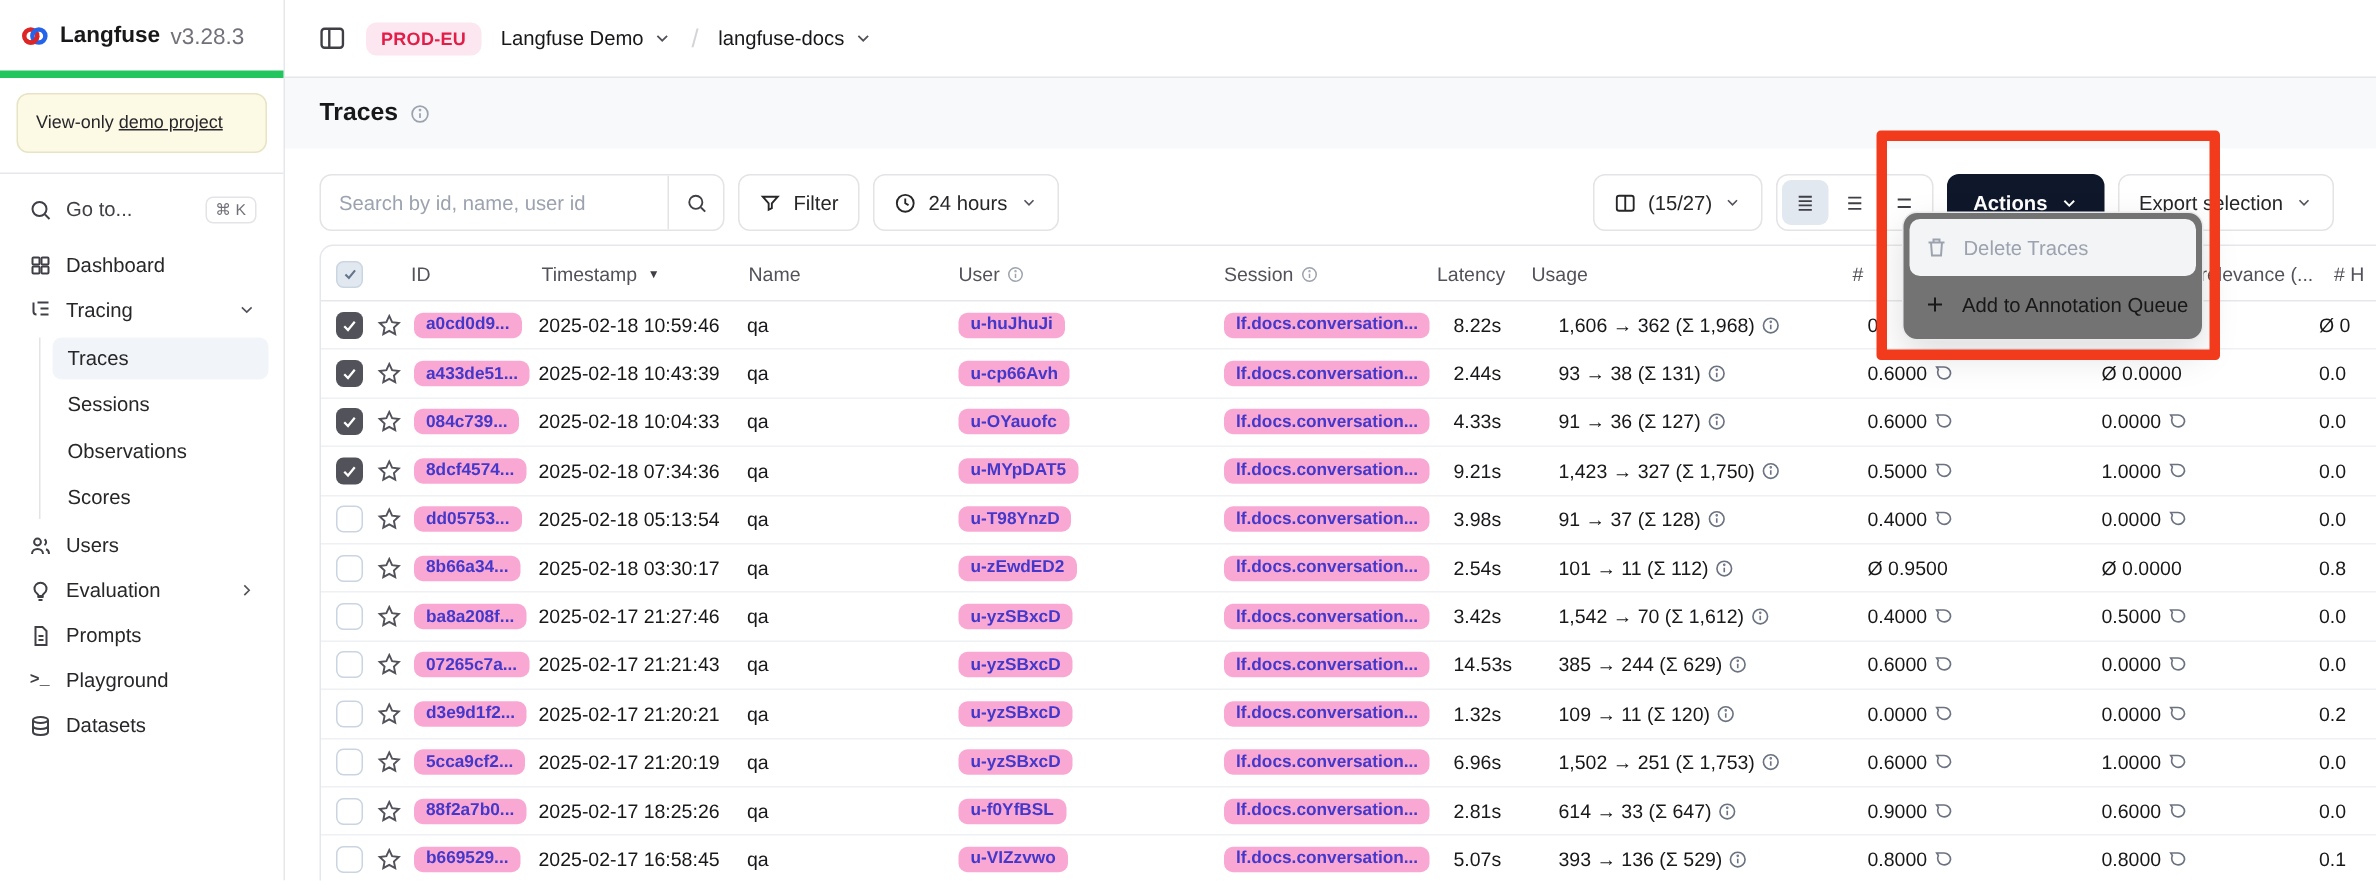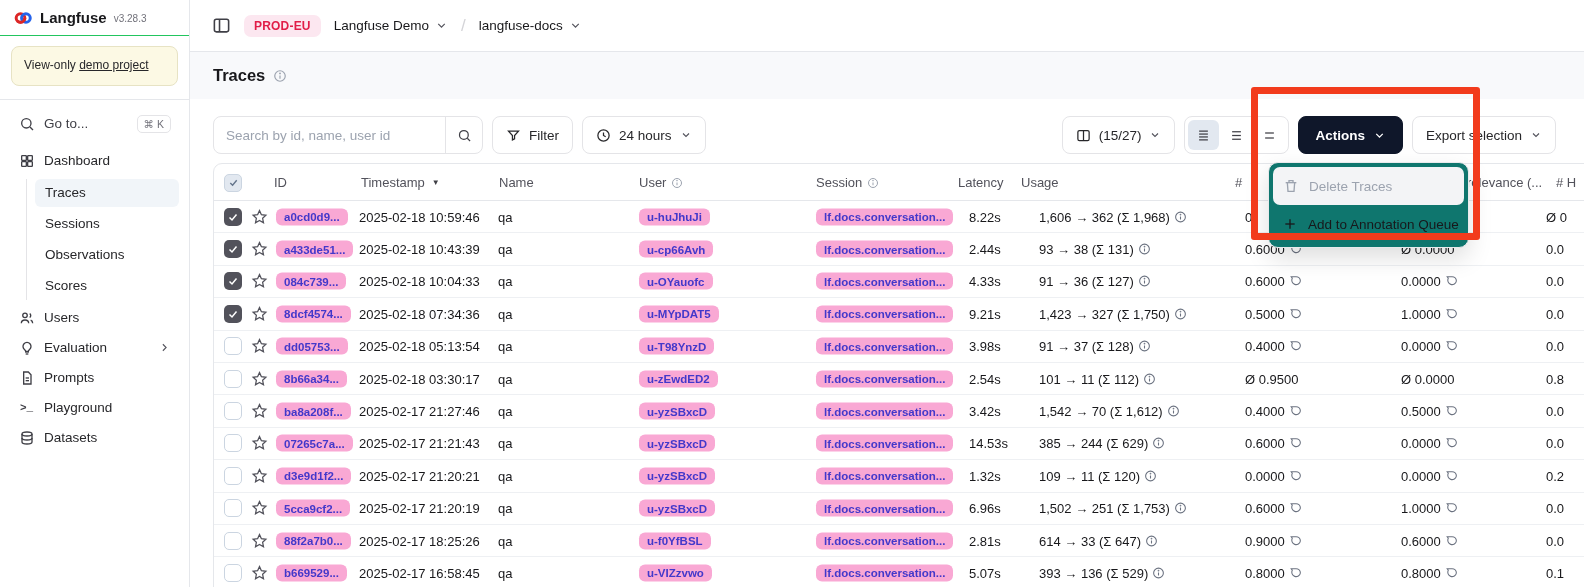--- a/index.html
+++ b/index.html
@@ -5,23 +5,23 @@
   * { box-sizing: border-box; margin: 0; padding: 0; }
   html,body { width:1584px; height:587px; overflow:hidden; }
   body {
     position:relative; background:#fff; color:#18181b;
     font-family:"Liberation Sans","DejaVu Sans",sans-serif; font-size:13px;
   }
   svg { display:block; }
 
   
   .sidebar { position:absolute; left:0; top:0; width:190px; height:100%; background:#fff; border-right:1px solid #e5e7eb; z-index:5;}
-  .brand-row { height:36px; display:flex; align-items:center; gap:7px; padding:0 13px; border-bottom:1px solid #22c55e; }
+  .brand-row { height:52px; display:flex; align-items:center; gap:7px; padding:0 13px; border-bottom:5px solid #22c55e; }
   .brand-name { font-weight:700; font-size:15px; }
-  .brand-version { font-size:10px; color:#71717a; margin-top:2px; }
+  .brand-version { font-size:15px; color:#71717a; margin-top:2px; }
   .notice-wrap { padding:10px 11px 13px; border-bottom:1px solid #e5e7eb; }
   .notice { background:#fcf9e4; border:1px solid #e7e3c4; border-radius:8px; padding:11px 12px; font-size:12px; color:#27272a; line-height:1.3; }
   .notice u { text-decoration:underline; cursor:pointer; }
   .goto-row { display:flex; align-items:center; gap:9px; margin:10px 10px 4px; padding:5px 8px; font-size:13.5px; color:#3f3f46; border-radius:6px; cursor:pointer;}
   .kbd { margin-left:auto; border:1px solid #e4e4e7; border-radius:5px; padding:2px 6px; font-size:10.5px; color:#71717a; background:#fff;}
   .nav { padding:4px 0; }
   .nav-item { display:flex; align-items:center; gap:9px; height:30px; margin:0 10px 0; padding:0 8px; border-radius:6px; font-size:13.5px; color:#27272a; cursor:pointer;text-align:center; }
   .nav-item .chev { margin-left:auto; color:#52525b; }
   .nav-icon { width:17px; height:17px; color:#3f3f46; flex:0 0 auto; display:flex; align-items:center; justify-content:center;}
   .nav-sub { margin:2px 10px 2px 26px; border-left:1px solid #e4e4e7; padding-left:8px; }
@@ -66,21 +66,21 @@
   .cell { position:absolute; top:50%; transform:translateY(-50%); white-space:nowrap; font-size:13px; color:#18181b; display:flex; align-items:center; }
   .badge { background:#f9a8d4; color:#4338ca; font-weight:600; font-size:11.5px; padding:2.5px 8px; border-radius:6px; cursor:pointer; }
   .cb { width:18px; height:18px; border-radius:5px; display:flex; align-items:center; justify-content:center; cursor:pointer; }
   .cb.on { background:#52525b; color:#fff; }
   .cb.off { background:#fff; border:1.5px solid #cbd5e1; color:transparent; }
   .cb.head { background:#e2e8f0; border:1px solid #cbd5e1; color:#64748b; }
   .star { color:#52525b; cursor:pointer; }
   .ic-after { margin-left:4px; color:#6b7280; }
 
   
-  .menu { position:absolute; left:1268px; top:162px; width:201px; background:#0f766e; border:1px solid #e9eaec; border-radius:10px; padding:4px; box-shadow:0 10px 24px rgba(0,0,0,.13); z-index:40; }
+  .menu { position:absolute; left:1268px; top:141px; width:201px; background:#737373; border:1px solid #e9eaec; border-radius:10px; padding:4px; box-shadow:0 10px 24px rgba(0,0,0,.13); z-index:40; }
   .menu-item { height:38px; display:flex; align-items:center; gap:10px; padding:0 9px; border-radius:7px; font-size:13.5px; color:#18181b; cursor:pointer; white-space:nowrap;}
   .menu-item.disabled { color:#9ca3af; background:#f3f4f6; cursor:default;}
   .menu-item .mi-ic { display:flex; align-items:center; justify-content:center; width:17px; }
 
   
   .annotation { position:absolute; left:1251px; top:87px; width:229px; height:153px; border:7px solid #f23b1c; border-radius:3px; z-index:60; pointer-events:none; }
 </style>
 </head>
 <body>
 
@@ -114,20 +114,36 @@
         <span class="nav-icon">
           <svg width="16" height="16" viewBox="0 0 24 24" fill="none" stroke="currentColor" stroke-width="2">
             <rect x="4" y="4" width="7" height="7" rx="1"></rect>
             <rect x="13" y="4" width="7" height="7" rx="1"></rect>
             <rect x="4" y="13" width="7" height="7" rx="1"></rect>
             <rect x="13" y="13" width="7" height="7" rx="1"></rect>
           </svg>
         </span>
         <span>Dashboard</span>
       </div>
+      <div class="nav-item">
+        <span class="nav-icon">
+          <svg width="16" height="16" viewBox="0 0 24 24" fill="none" stroke="currentColor" stroke-width="2">
+            <path d="M5 4v9a3 3 0 0 0 3 3"></path>
+            <line x1="9" y1="4" x2="20" y2="4"></line>
+            <line x1="12" y1="10" x2="20" y2="10"></line>
+            <line x1="12" y1="16" x2="20" y2="16"></line>
+          </svg>
+        </span>
+        <span>Tracing</span>
+        <span class="chev">
+          <svg width="13" height="13" viewBox="0 0 24 24" fill="none" stroke="currentColor" stroke-width="2">
+            <polyline points="6,9 12,15 18,9"></polyline>
+          </svg>
+        </span>
+      </div>
       <div class="nav-sub">
         <div class="nav-sub-item active">Traces</div>
         <div class="nav-sub-item">Sessions</div>
         <div class="nav-sub-item">Observations</div>
         <div class="nav-sub-item">Scores</div>
       </div>
       <div class="nav-item">
         <span class="nav-icon">
           <svg width="16" height="16" viewBox="0 0 24 24" fill="none" stroke="currentColor" stroke-width="2">
             <circle cx="9" cy="8" r="3.4"></circle>

